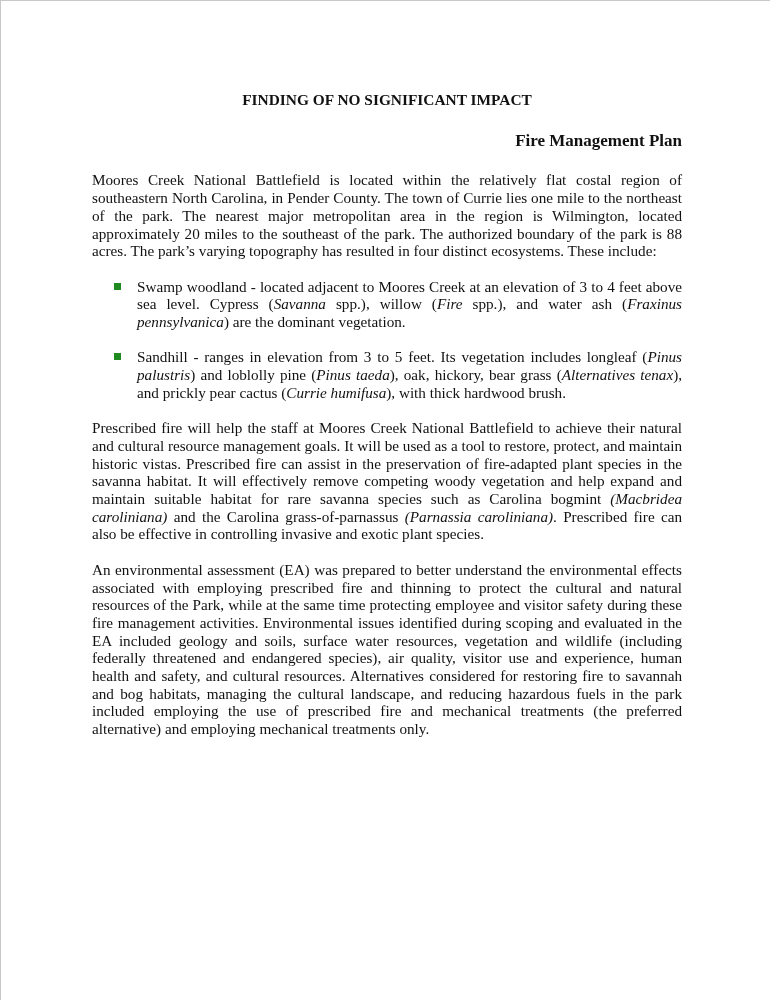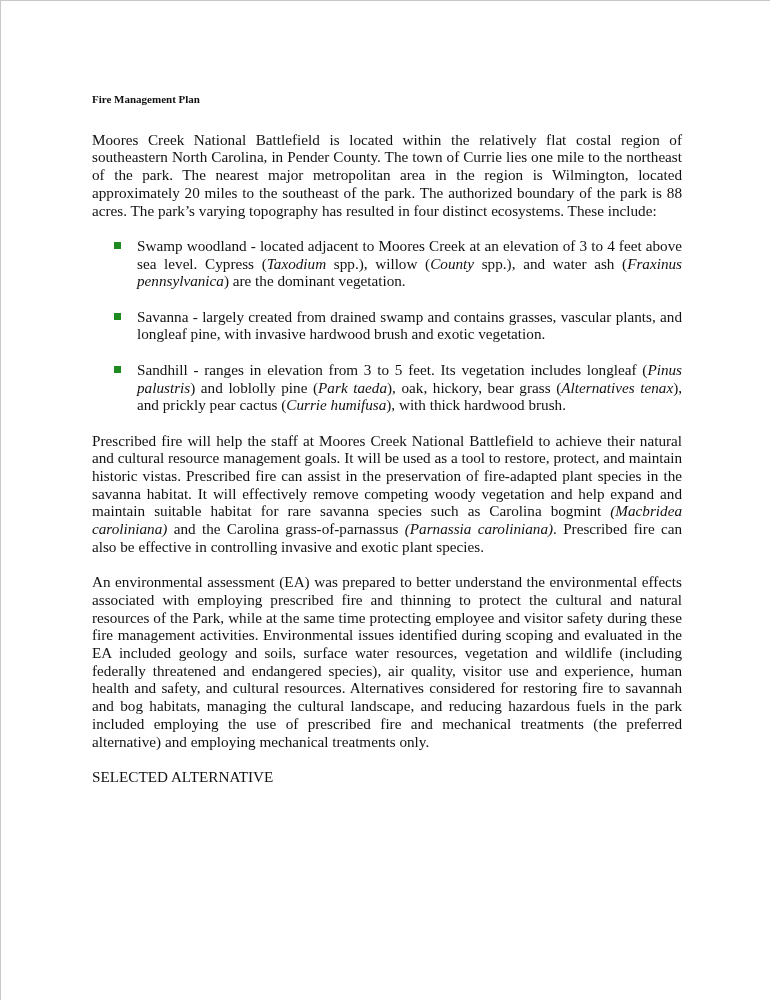--- a/index.html
+++ b/index.html
@@ -26,23 +26,23 @@
       font-size: 15.2px;
       line-height: 17.7px;
     }
     .title {
       text-align: center;
       font-weight: bold;
       font-size: 15.4px;
       margin: 0 0 23px 0;
     }
     .subtitle {
-      text-align: left;
+      text-align: right;
       font-weight: bold;
-      font-size: 11px;
+      font-size: 17px;
       margin: 0 0 22px 0;
     }
     .subtitle div { line-height: 17.7px; }
     p.body {
       margin: 0 0 17.7px 0;
       text-align: justify;
     }
     ul.eco {
       list-style: none;
       margin: 0 0 17.7px 0;
@@ -66,42 +66,38 @@
     .section-heading {
       margin: 0;
       font-weight: normal;
     }
     i { font-style: italic; }
   </style>
 </head>
 <body>
 
 <div class="page">
+  <div class="title">FINDING OF NO SIGNIFICANT IMPACT</div>
 
   <div class="subtitle">
     <div>Fire Management Plan</div>
   </div>
 
   <p class="body">Moores Creek National Battlefield is located within the relatively flat costal region of southeastern North Carolina, in Pender County. The town of Currie lies one mile to the northeast of the park. The nearest major metropolitan area in the region is Wilmington, located approximately 20 miles to the southeast of the park. The authorized boundary of the park is 88 acres. The park’s varying topography has resulted in four distinct ecosystems. These include:</p>
 
   <ul class="eco">
     <li>
       <span class="bullet" style="background: rgb(31, 138, 31);"></span>
-      <span class="rich">Swamp woodland - located adjacent to Moores Creek at an elevation of 3 to 4 feet above sea level. Cypress (<i>Taxodium</i> spp.), willow (<i>County</i> spp.), and water ash (<i>Fraxinus pennsylvanica</i>) are the dominant vegetation.</span>
+      <span class="rich">Swamp woodland - located adjacent to Moores Creek at an elevation of 3 to 4 feet above sea level. Cypress (<i>Savanna</i> spp.), willow (<i>Fire</i> spp.), and water ash (<i>Fraxinus pennsylvanica</i>) are the dominant vegetation.</span>
     </li>
     <li>
       <span class="bullet" style="background: rgb(31, 138, 31);"></span>
-      <span class="rich">Savanna - largely created from drained swamp and contains grasses, vascular plants, and longleaf pine, with invasive hardwood brush and exotic vegetation.</span>
-    </li>
-    <li>
-      <span class="bullet" style="background: rgb(31, 138, 31);"></span>
-      <span class="rich">Sandhill - ranges in elevation from 3 to 5 feet. Its vegetation includes longleaf (<i>Pinus palustris</i>) and loblolly pine (<i>Park taeda</i>), oak, hickory, bear grass (<i>Alternatives tenax</i>), and prickly pear cactus (<i>Currie humifusa</i>), with thick hardwood brush.</span>
+      <span class="rich">Sandhill - ranges in elevation from 3 to 5 feet. Its vegetation includes longleaf (<i>Pinus palustris</i>) and loblolly pine (<i>Pinus taeda</i>), oak, hickory, bear grass (<i>Alternatives tenax</i>), and prickly pear cactus (<i>Currie humifusa</i>), with thick hardwood brush.</span>
     </li>
   </ul>
 
   <p class="body">
     <span class="rich">Prescribed fire will help the staff at Moores Creek National Battlefield to achieve their natural and cultural resource management goals. It will be used as a tool to restore, protect, and maintain historic vistas. Prescribed fire can assist in the preservation of fire-adapted plant species in the savanna habitat.  It will effectively remove competing woody vegetation and help expand and maintain suitable habitat for rare savanna species such as Carolina bogmint <i>(Macbridea caroliniana)</i> and the Carolina grass-of-parnassus <i>(Parnassia caroliniana)</i>. Prescribed fire can also be effective in controlling invasive and exotic plant species.</span>
   </p>
 
   <p class="body">An environmental assessment (EA) was prepared to better understand the environmental effects associated with employing prescribed fire and thinning to protect the cultural and natural resources of the Park, while at the same time protecting employee and visitor safety during these fire management activities.  Environmental issues identified during scoping and evaluated in the EA included geology and soils, surface water resources, vegetation and wildlife (including federally threatened and endangered species), air quality, visitor use and experience, human health and safety, and cultural resources. Alternatives considered for restoring fire to savannah and bog habitats, managing the cultural landscape, and reducing hazardous fuels in the park included employing the use of prescribed fire and mechanical treatments (the preferred alternative) and employing mechanical treatments only.</p>
 
-  <p class="section-heading">SELECTED ALTERNATIVE</p>
 </div>
 
 </body></html>

